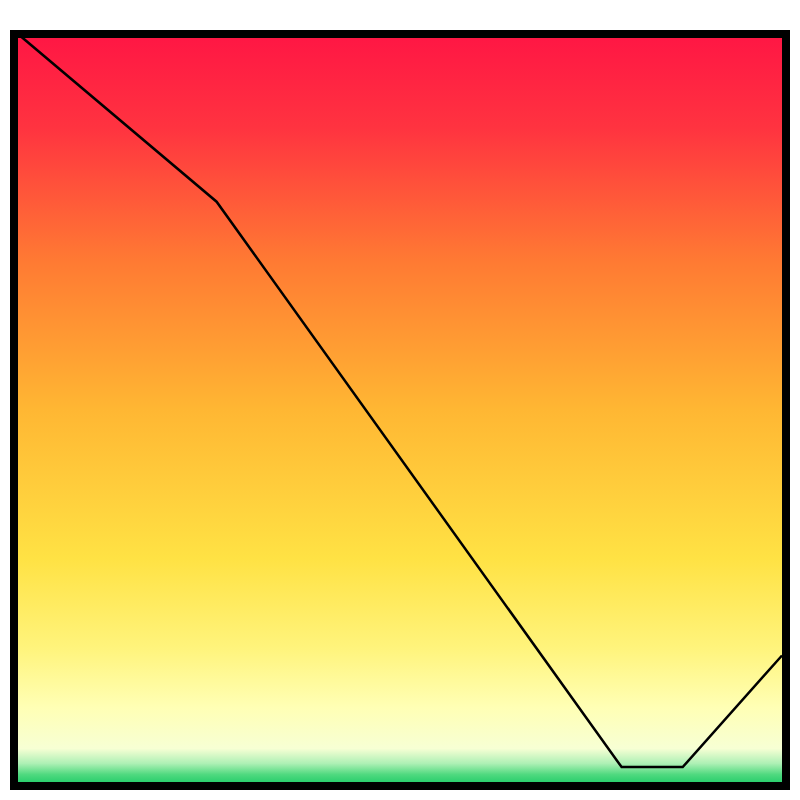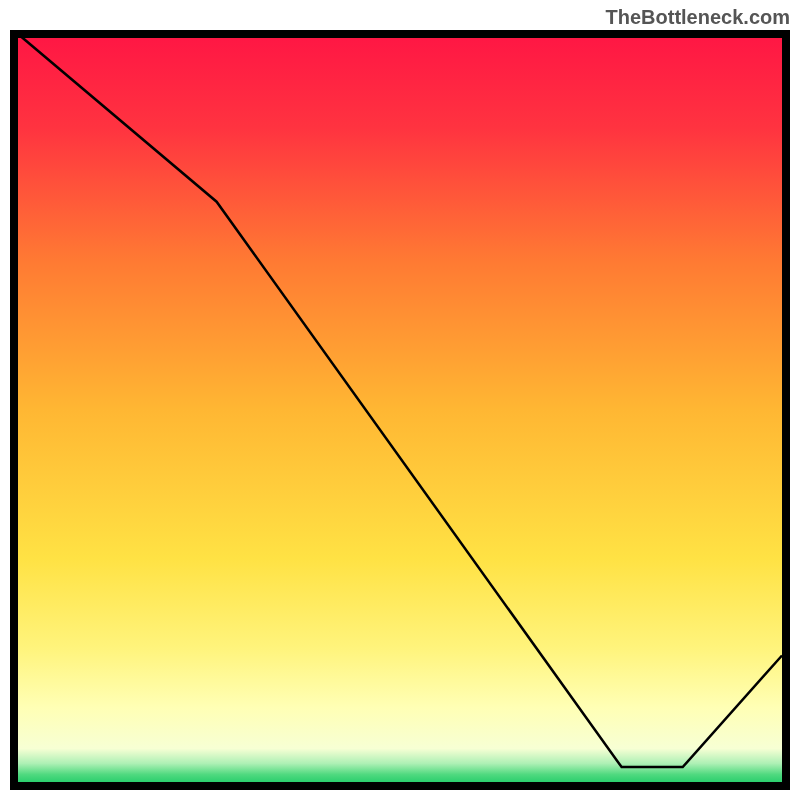--- a/index.html
+++ b/index.html
@@ -37,21 +37,20 @@
     left: 0;
     top: 0;
     width: 780px;
     height: 760px;
   }
 </style>
 </head>
 <body>
 
 <div class="container">
-  <div class="watermark">TheBottleneck.com</div>
 
   <div class="chart-frame">
     <svg class="plot" viewBox="0 0 780 760">
       <defs>
         <linearGradient id="bg-grad" x1="0" y1="0" x2="0" y2="1">
             <stop offset="0%" stop-color="#ff1744"></stop>
             <stop offset="12%" stop-color="#ff3340"></stop>
             <stop offset="30%" stop-color="#ff7a33"></stop>
             <stop offset="50%" stop-color="#ffb733"></stop>
             <stop offset="70%" stop-color="#ffe244"></stop>

